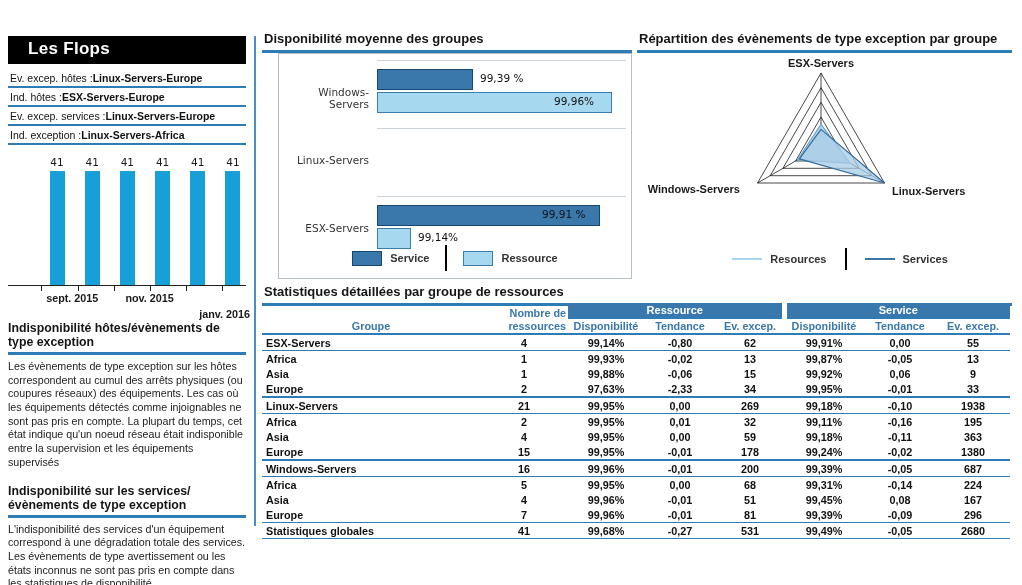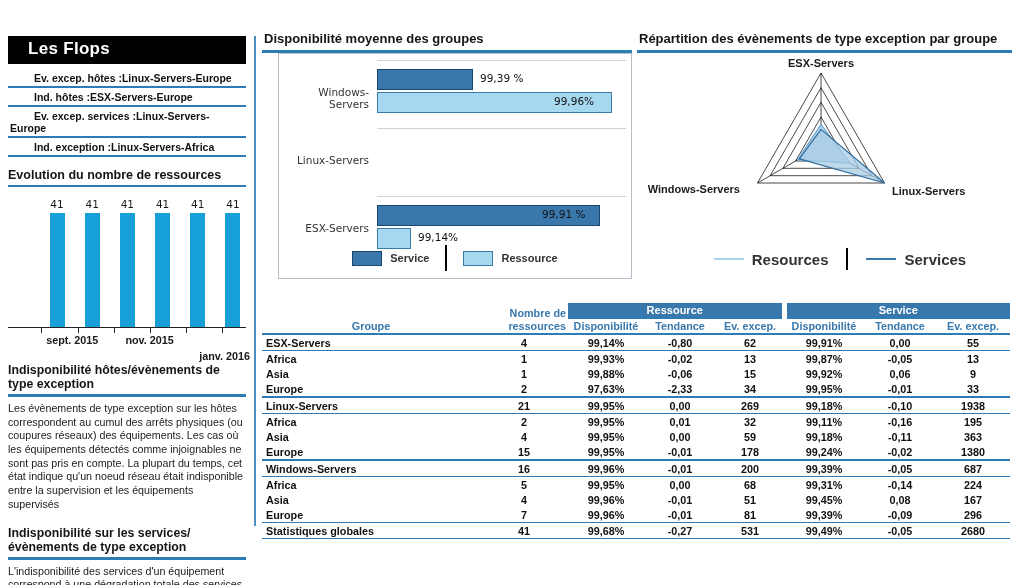--- a/index.html
+++ b/index.html
@@ -5,21 +5,21 @@
   html,body{margin:0;padding:0;background:#fff;}
   .page{position:relative;width:1022px;height:585px;background:#fff;overflow:hidden;
         font-family:"Liberation Sans",sans-serif;color:#1a1a1a;}
 
   
   .sidebar{position:absolute;left:8px;top:36px;width:238px;}
   .flops-band{background:#000000;color:#fff;font-size:17px;font-weight:700;
               padding:3px 20px 5px;letter-spacing:.3px;}
   .flop-list{margin-top:5px;}
   .flop-item{border-bottom:2px solid #2e7cb5;padding:3px 2px 2px;font-size:10.5px;color:#111;}
-  .flop-item .lbl{font-weight:700;margin-left:24px;}
+  .flop-item .lbl{font-weight:400;}
   .flop-item .val{font-weight:800;}
   .side-h{font-size:12.5px;font-weight:800;color:#151515;border-bottom:2.5px solid #2e7cb5;
           padding:1px 0 3px;margin-top:10px;}
   .side-h2{font-size:12.3px;font-weight:800;line-height:1.14;color:#151515;
            border-bottom:3px solid #2e7cb5;padding-bottom:3px;margin-top:14px;}
   .side-p{font-size:10.7px;line-height:1.28;color:#1c1c1c;font-weight:400;margin-top:5px;}
 
   
   .evo-chart{position:relative;margin-top:4px;}
   .evo-bars{display:flex;justify-content:space-between;align-items:flex-end;
@@ -65,21 +65,21 @@
   .sw.resource{background:#a6d9f0;border:1px solid #3c7ca8;}
   .leg-div{width:2px;height:26px;background:#000;margin:0 8px;}
 
   
   .radar-label{position:absolute;font-size:11px;font-weight:700;color:#1a1a1a;white-space:nowrap;}
   #rl-top{left:757px;top:57px;width:128px;text-align:center;}
   #rl-left{left:630px;top:183px;width:110px;text-align:right;}
   #rl-right{left:892px;top:185px;}
   #radar-svg{position:absolute;left:690px;top:70px;}
   .radar-legend{position:absolute;left:700px;top:248px;width:280px;display:flex;
-                justify-content:center;align-items:center;gap:8px;font-size:15px;
+                justify-content:center;align-items:center;gap:8px;font-size:11px;
                 font-weight:600;color:#333;}
   .lsw{width:30px;height:2px;}
   .lsw.resources{background:#a8d5ec;}
   .lsw.services{background:#3a78ab;}
   .rleg-div{width:2px;height:22px;background:#000;margin:0 10px;}
 
   
   #stats-table{position:absolute;left:262px;top:303px;width:748px;border-collapse:collapse;
                font-size:10.8px;color:#111;table-layout:fixed;}
   #stats-table th,#stats-table td{padding:1px 2px;font-weight:700;}
@@ -117,21 +117,20 @@
 
         <div class="flop-item">
           <span class="lbl">Ev. excep. services :</span><span class="val">Linux-Servers-Europe</span>
         </div>
 
         <div class="flop-item">
           <span class="lbl">Ind. exception :</span><span class="val">Linux-Servers-Africa</span>
         </div>
       </div>
 
-    <div class="side-h">Evolution du nombre de ressources</div>
 
     <div class="evo-chart">
       <div class="evo-bars" id="evo-bars">
           <div class="evo-col">
             <div class="evo-val">41</div>
             <div class="evo-bar"></div>
           </div>
           <div class="evo-col">
             <div class="evo-val">41</div>
             <div class="evo-bar"></div>
@@ -243,20 +242,21 @@
     </svg>
 
   <div class="radar-legend">
     <span class="lsw resources"></span>
     <span>Resources</span>
     <span class="rleg-div"></span>
     <span class="lsw services"></span>
     <span>Services</span>
   </div>
 
+  <div class="block-title" id="t-table">Statistiques détaillées par groupe de ressources</div>
 
   <table id="stats-table">
     <colgroup>
       <col style="width:218px">
         <col style="width:88px">
         <col style="width:76px">
         <col style="width:72px">
       <col style="width:68px">
         <col style="width:80px">
         <col style="width:72px">

